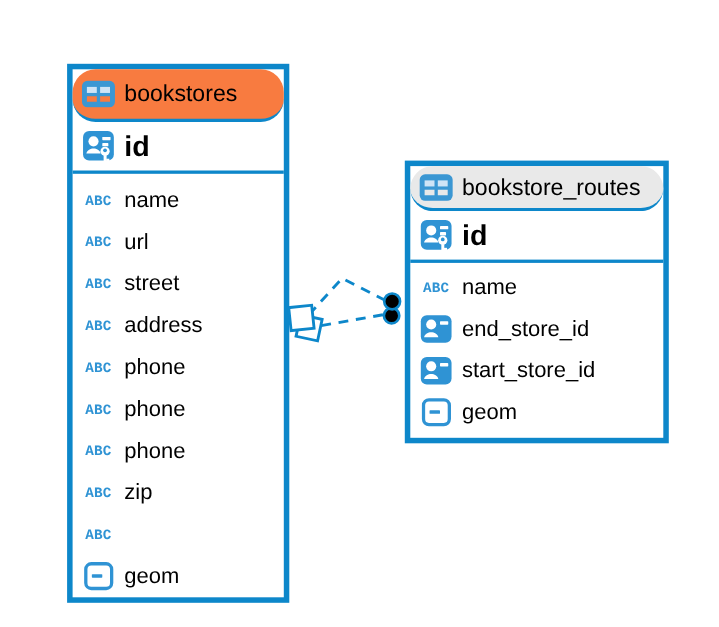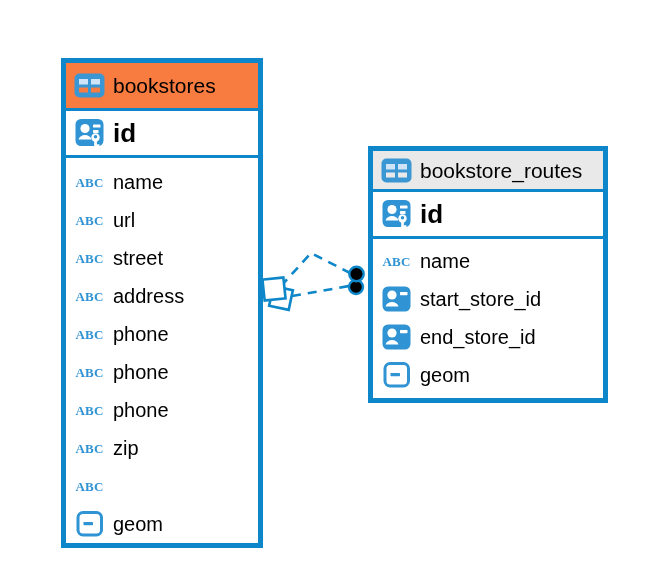--- a/index.html
+++ b/index.html
@@ -14,33 +14,33 @@
   }
   .table{
     position:absolute;box-sizing:border-box;
     border:5px solid var(--blue);background:#ffffff;z-index:1;
   }
   .table-a{left:61px;top:58px;width:202px;height:490px;}
   .table-b{left:368px;top:146px;width:240px;height:257px;}
   .thead{
     display:flex;align-items:center;gap:8px;padding-left:8px;
     font-size:21px;border-bottom:3px solid var(--blue);box-sizing:border-box;
-    white-space:nowrap;overflow:hidden;
+    white-space:nowrap;overflow:hidden;border-radius:21px;
   }
   .table-a .thead{height:48px;}
   .table-b .thead{height:41px;}
   .pk-section{border-bottom:3px solid var(--blue);box-sizing:border-box;}
   .pk-section .row{height:44px;font-size:26px;}
   .row{display:flex;align-items:center;gap:8px;padding-left:8px;height:38px;font-size:20px;white-space:nowrap;}
   .row.bold{font-weight:bold;}
   .fields{padding-top:5px;}
   .table-b .fields{padding-top:3px;}
   .cicon{flex:0 0 31px;width:31px;display:flex;align-items:center;justify-content:center;}
   .abc{
-    font-family:Liberation Serif, serif;font-weight:900;font-size:13px;
+    font-family:Liberation Mono, monospace;font-weight:900;font-size:13px;
     color:var(--icon-blue);letter-spacing:0.2px;line-height:1;
   }
   .clabel{line-height:1;}
   svg{display:block;}
   .connector{position:absolute;left:0;top:0;z-index:5;pointer-events:none;}
 </style>
 </head>
 <body>
 
 <div class="canvas">
@@ -182,32 +182,32 @@
         </div>
         <div class="row">
           <span class="cicon">
             <svg width="30" height="28" viewBox="0 0 30 28">
               <rect x="0.5" y="1.5" width="28" height="25" rx="5.5" fill="#2F93D4"></rect>
               <circle cx="10" cy="10" r="4.6" fill="#fff"></circle>
               <path d="M3.5 21.5 C5 15.5 15 15.5 16.5 21.5 Z" fill="#fff"></path>
               <rect x="18" y="7" width="7.5" height="3.2" rx="0.6" fill="#fff"></rect>
             </svg>
           </span>
-          <span class="clabel">start_store_id</span>
+          <span class="clabel">end_store_id</span>
         </div>
         <div class="row">
           <span class="cicon">
             <svg width="30" height="28" viewBox="0 0 30 28">
               <rect x="0.5" y="1.5" width="28" height="25" rx="5.5" fill="#2F93D4"></rect>
               <circle cx="10" cy="10" r="4.6" fill="#fff"></circle>
               <path d="M3.5 21.5 C5 15.5 15 15.5 16.5 21.5 Z" fill="#fff"></path>
               <rect x="18" y="7" width="7.5" height="3.2" rx="0.6" fill="#fff"></rect>
             </svg>
           </span>
-          <span class="clabel">end_store_id</span>
+          <span class="clabel">start_store_id</span>
         </div>
         <div class="row">
           <span class="cicon">
             <svg width="28" height="28" viewBox="0 0 28 28">
               <rect x="2" y="2.5" width="23.5" height="22.5" rx="5" fill="#fff" stroke="#2F93D4" stroke-width="3"></rect>
               <rect x="7.5" y="12" width="9.5" height="3.2" rx="0.6" fill="#2F93D4"></rect>
             </svg>
           </span>
           <span class="clabel">geom</span>
         </div>

